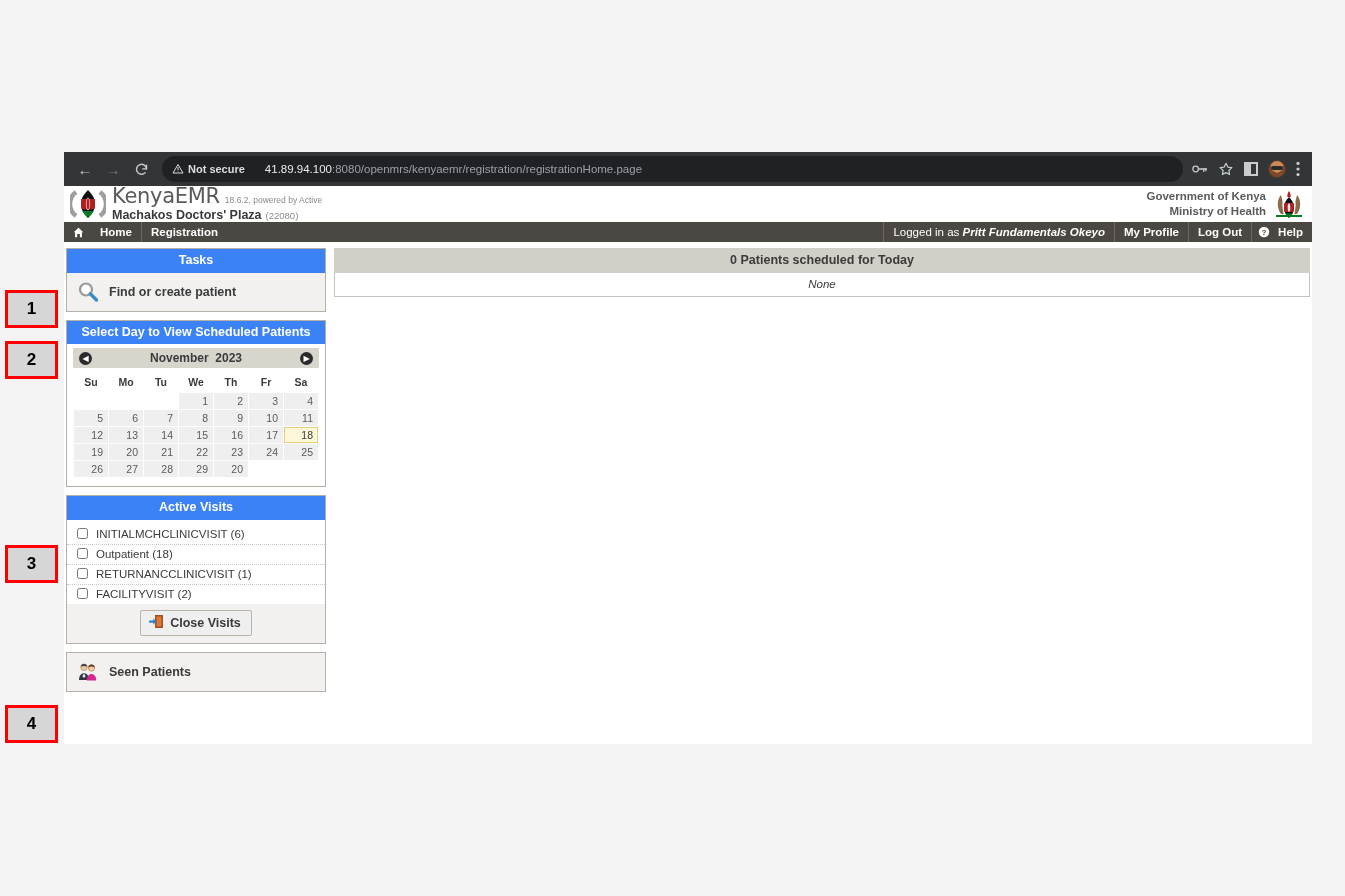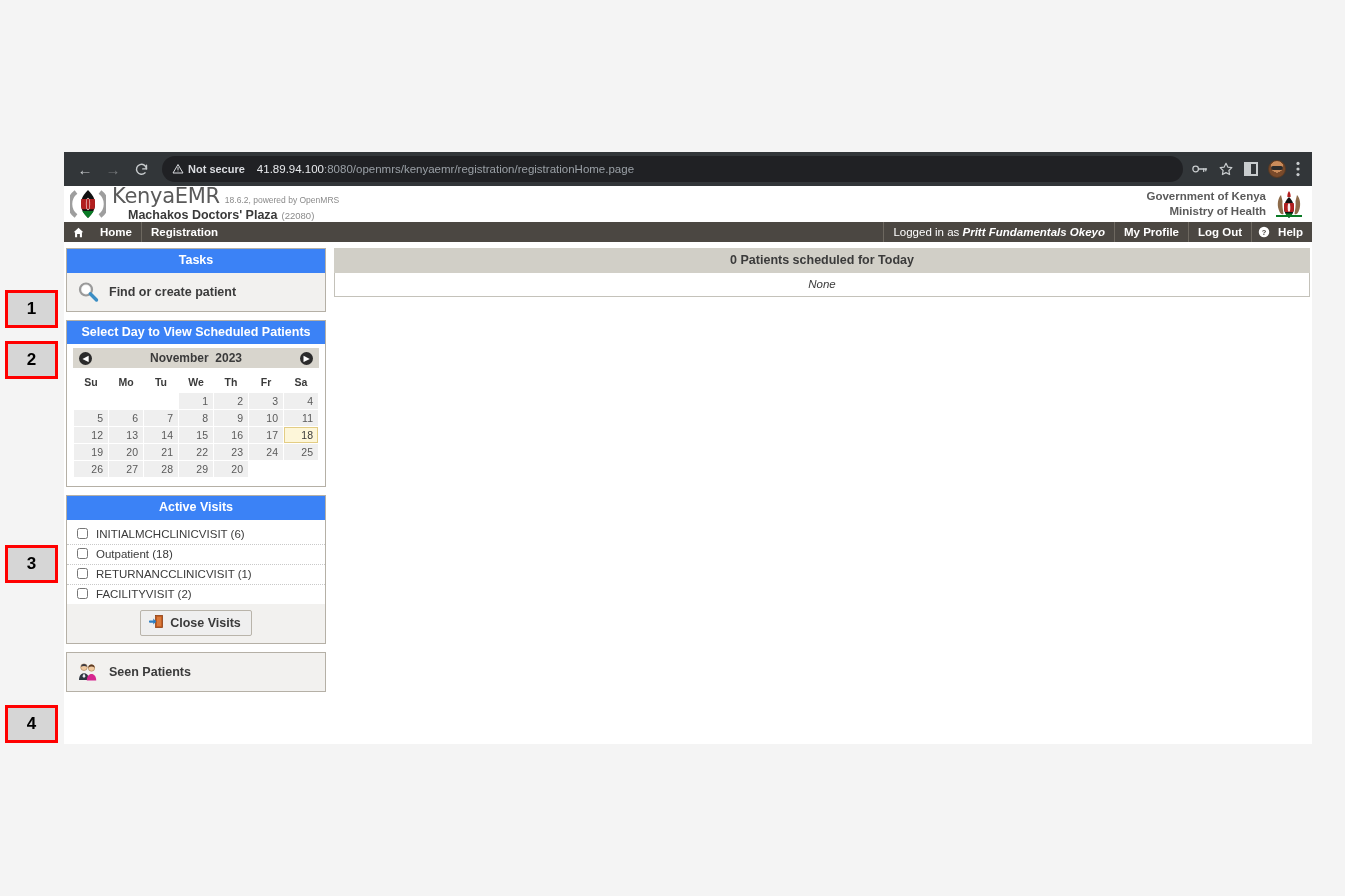--- a/index.html
+++ b/index.html
@@ -70,21 +70,21 @@
   .notsecure {
     display: flex; align-items: center; gap: 4px;
     color: #dadce0;
     font-size: 11px;
     font-weight: bold;
     white-space: nowrap;
   }
   .urltext {
     font-size: 11.5px;
     color: #9aa0a6;
-    margin-left: 12px;
+    margin-left: 20px;
     white-space: nowrap;
     overflow: hidden;
   }
   .urltext b { color: #e8eaed; font-weight: normal; }
   .tool-icons { display: flex; align-items: center; gap: 10px; padding-right: 4px;}
   .tool-icons .ic { color: #c8ccce; font-size: 14px; display:flex; align-items:center;}
   .avatar-chrome {
     width: 16px; height: 16px; border-radius: 50%;
     background: radial-gradient(circle at 50% 35%, #c98b5a 0 45%, #7a4a2a 46% 100%);
     border: 1px solid #5a3a22;
@@ -114,21 +114,21 @@
   .logo-mark { width: 36px; height: 36px; flex: none; }
   .brand-text { line-height: 1; }
   .brand-l1 { display: flex; align-items: baseline; gap: 5px; }
   .kenyaemr {
     font-size: 21px;
     color: #5a5a5a;
     font-family: "DejaVu Sans", sans-serif;
     letter-spacing: -0.3px;
   }
   .ver { font-size: 8.5px; color: #8a8a8a; }
-  .brand-l2 { display:flex; align-items: baseline; gap: 4px; margin-top: 2px; margin-left: 16px; }
+  .brand-l2 { display:flex; align-items: baseline; gap: 4px; margin-top: 2px; }
   .facility { font-size: 12.5px; font-weight: bold; color: #3a3a3a; }
   .facility-id { font-size: 9.5px; color: #8a8a8a; }
   .gov { display: flex; align-items: center; gap: 8px; }
   .gov-text { text-align: right; font-size: 11.5px; font-weight: bold; color: #5a5a5a; line-height: 1.25; }
   .coat { width: 30px; height: 32px; flex:none;}
 
   
   .navbar {
     height: 20px;
     background: #4b4742;
@@ -341,21 +341,21 @@
           <path d="M18 4 C12 10 11 14 11 18 C11 22 12 26 18 32 C24 26 25 22 25 18 C25 14 24 10 18 4 Z" fill="#111111"></path>
           <path d="M11.3 13 C11.05 14.6 11 16.3 11 18 C11 19.9 11.2 21.6 11.8 23.2 L24.2 23.2 C24.8 21.6 25 19.9 25 18 C25 16.3 24.95 14.6 24.7 13 Z" fill="#b21f1f"></path>
           <path d="M12.3 25 C13.6 27.3 15.5 29.5 18 32 C20.5 29.5 22.4 27.3 23.7 25 Z" fill="#0a7a25"></path>
           <ellipse cx="18" cy="18" rx="2.1" ry="6.2" fill="#ffffff" opacity="0.92"></ellipse>
           <ellipse cx="18" cy="18" rx="1.5" ry="5.4" fill="#b21f1f"></ellipse>
         </svg>
       </span>
       <span class="brand-text">
         <span class="brand-l1">
           <span class="kenyaemr">KenyaEMR</span>
-          <span class="ver">18.6.2, powered by OpenMRS</span>
+          <span class="ver">18.6.2, powered by Active</span>
         </span>
         <span class="brand-l2">
           <span class="facility">Machakos Doctors' Plaza</span>
           <span class="facility-id">(22080)</span>
         </span>
       </span>
     </div>
 
     <div class="gov">
       <span class="gov-text">

